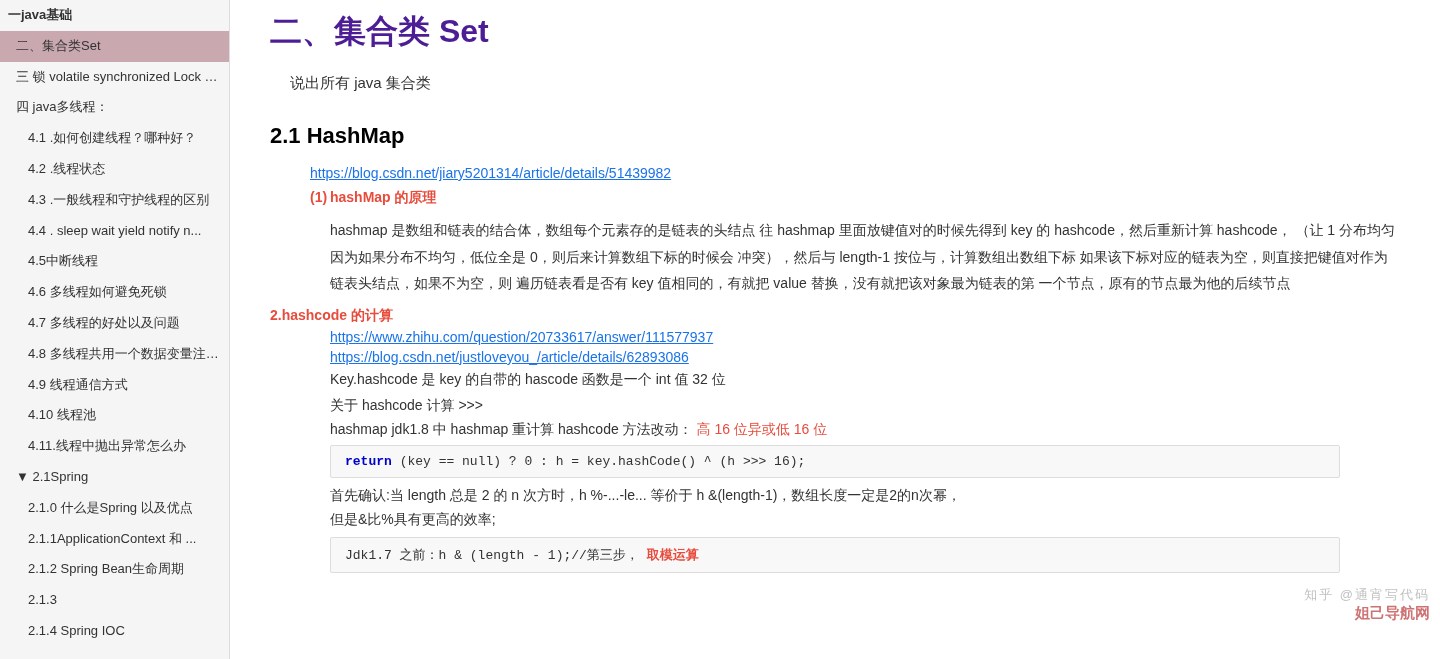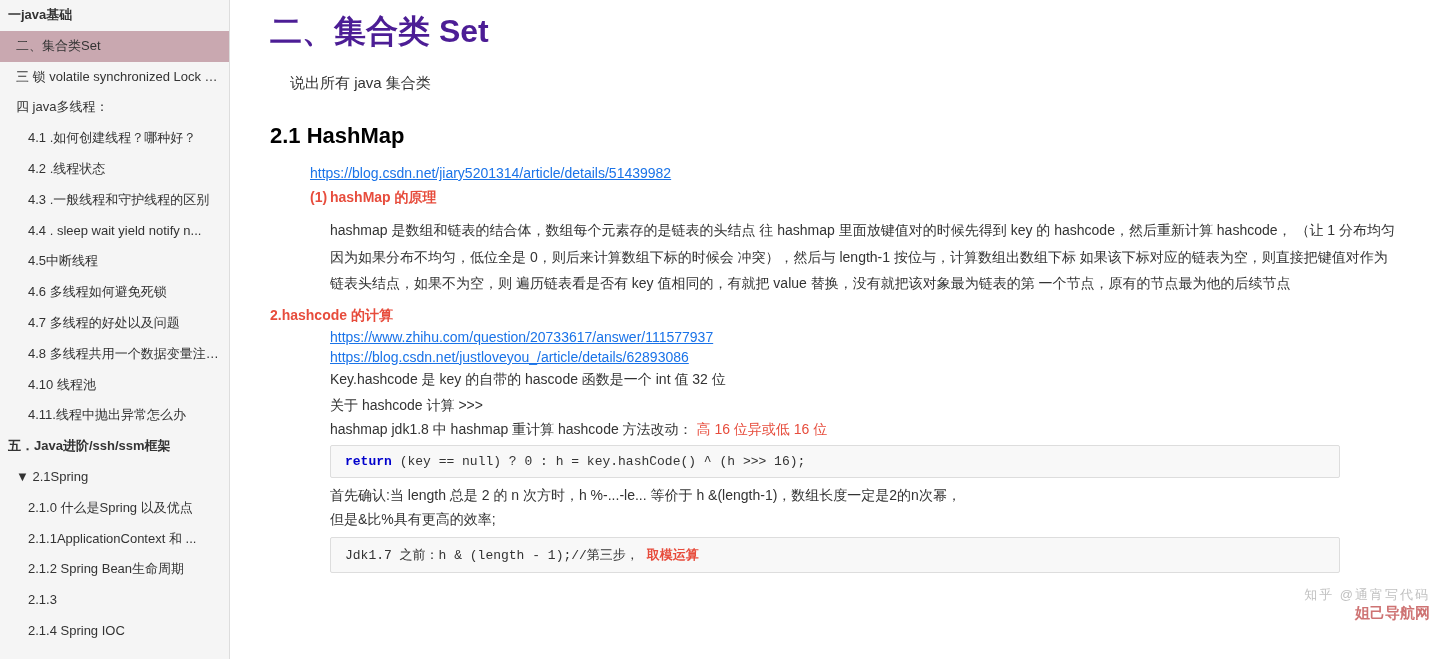--- a/index.html
+++ b/index.html
@@ -220,27 +220,27 @@
   <div class="sidebar-item level2">
     <span>4.6 多线程如何避免死锁</span>
   </div>
   <div class="sidebar-item level2">
     <span>4.7 多线程的好处以及问题</span>
   </div>
   <div class="sidebar-item level2">
     <span>4.8 多线程共用一个数据变量注意...</span>
   </div>
   <div class="sidebar-item level2">
+    <span>4.9 线程通信方式</span>
+  </div>
+  <div class="sidebar-item level2">
     <span>4.10  线程池</span>
   </div>
   <div class="sidebar-item level2">
     <span>4.11.线程中抛出异常怎么办</span>
-  </div>
-  <div class="sidebar-item level0">
-    <span>五．Java进阶/ssh/ssm框架</span>
   </div>
   <div class="sidebar-item level1">
     <span>▼ 2.1Spring</span>
   </div>
   <div class="sidebar-item level2">
     <span>2.1.0 什么是Spring 以及优点</span>
   </div>
   <div class="sidebar-item level2">
     <span>2.1.1ApplicationContext 和 ...</span>
   </div>

